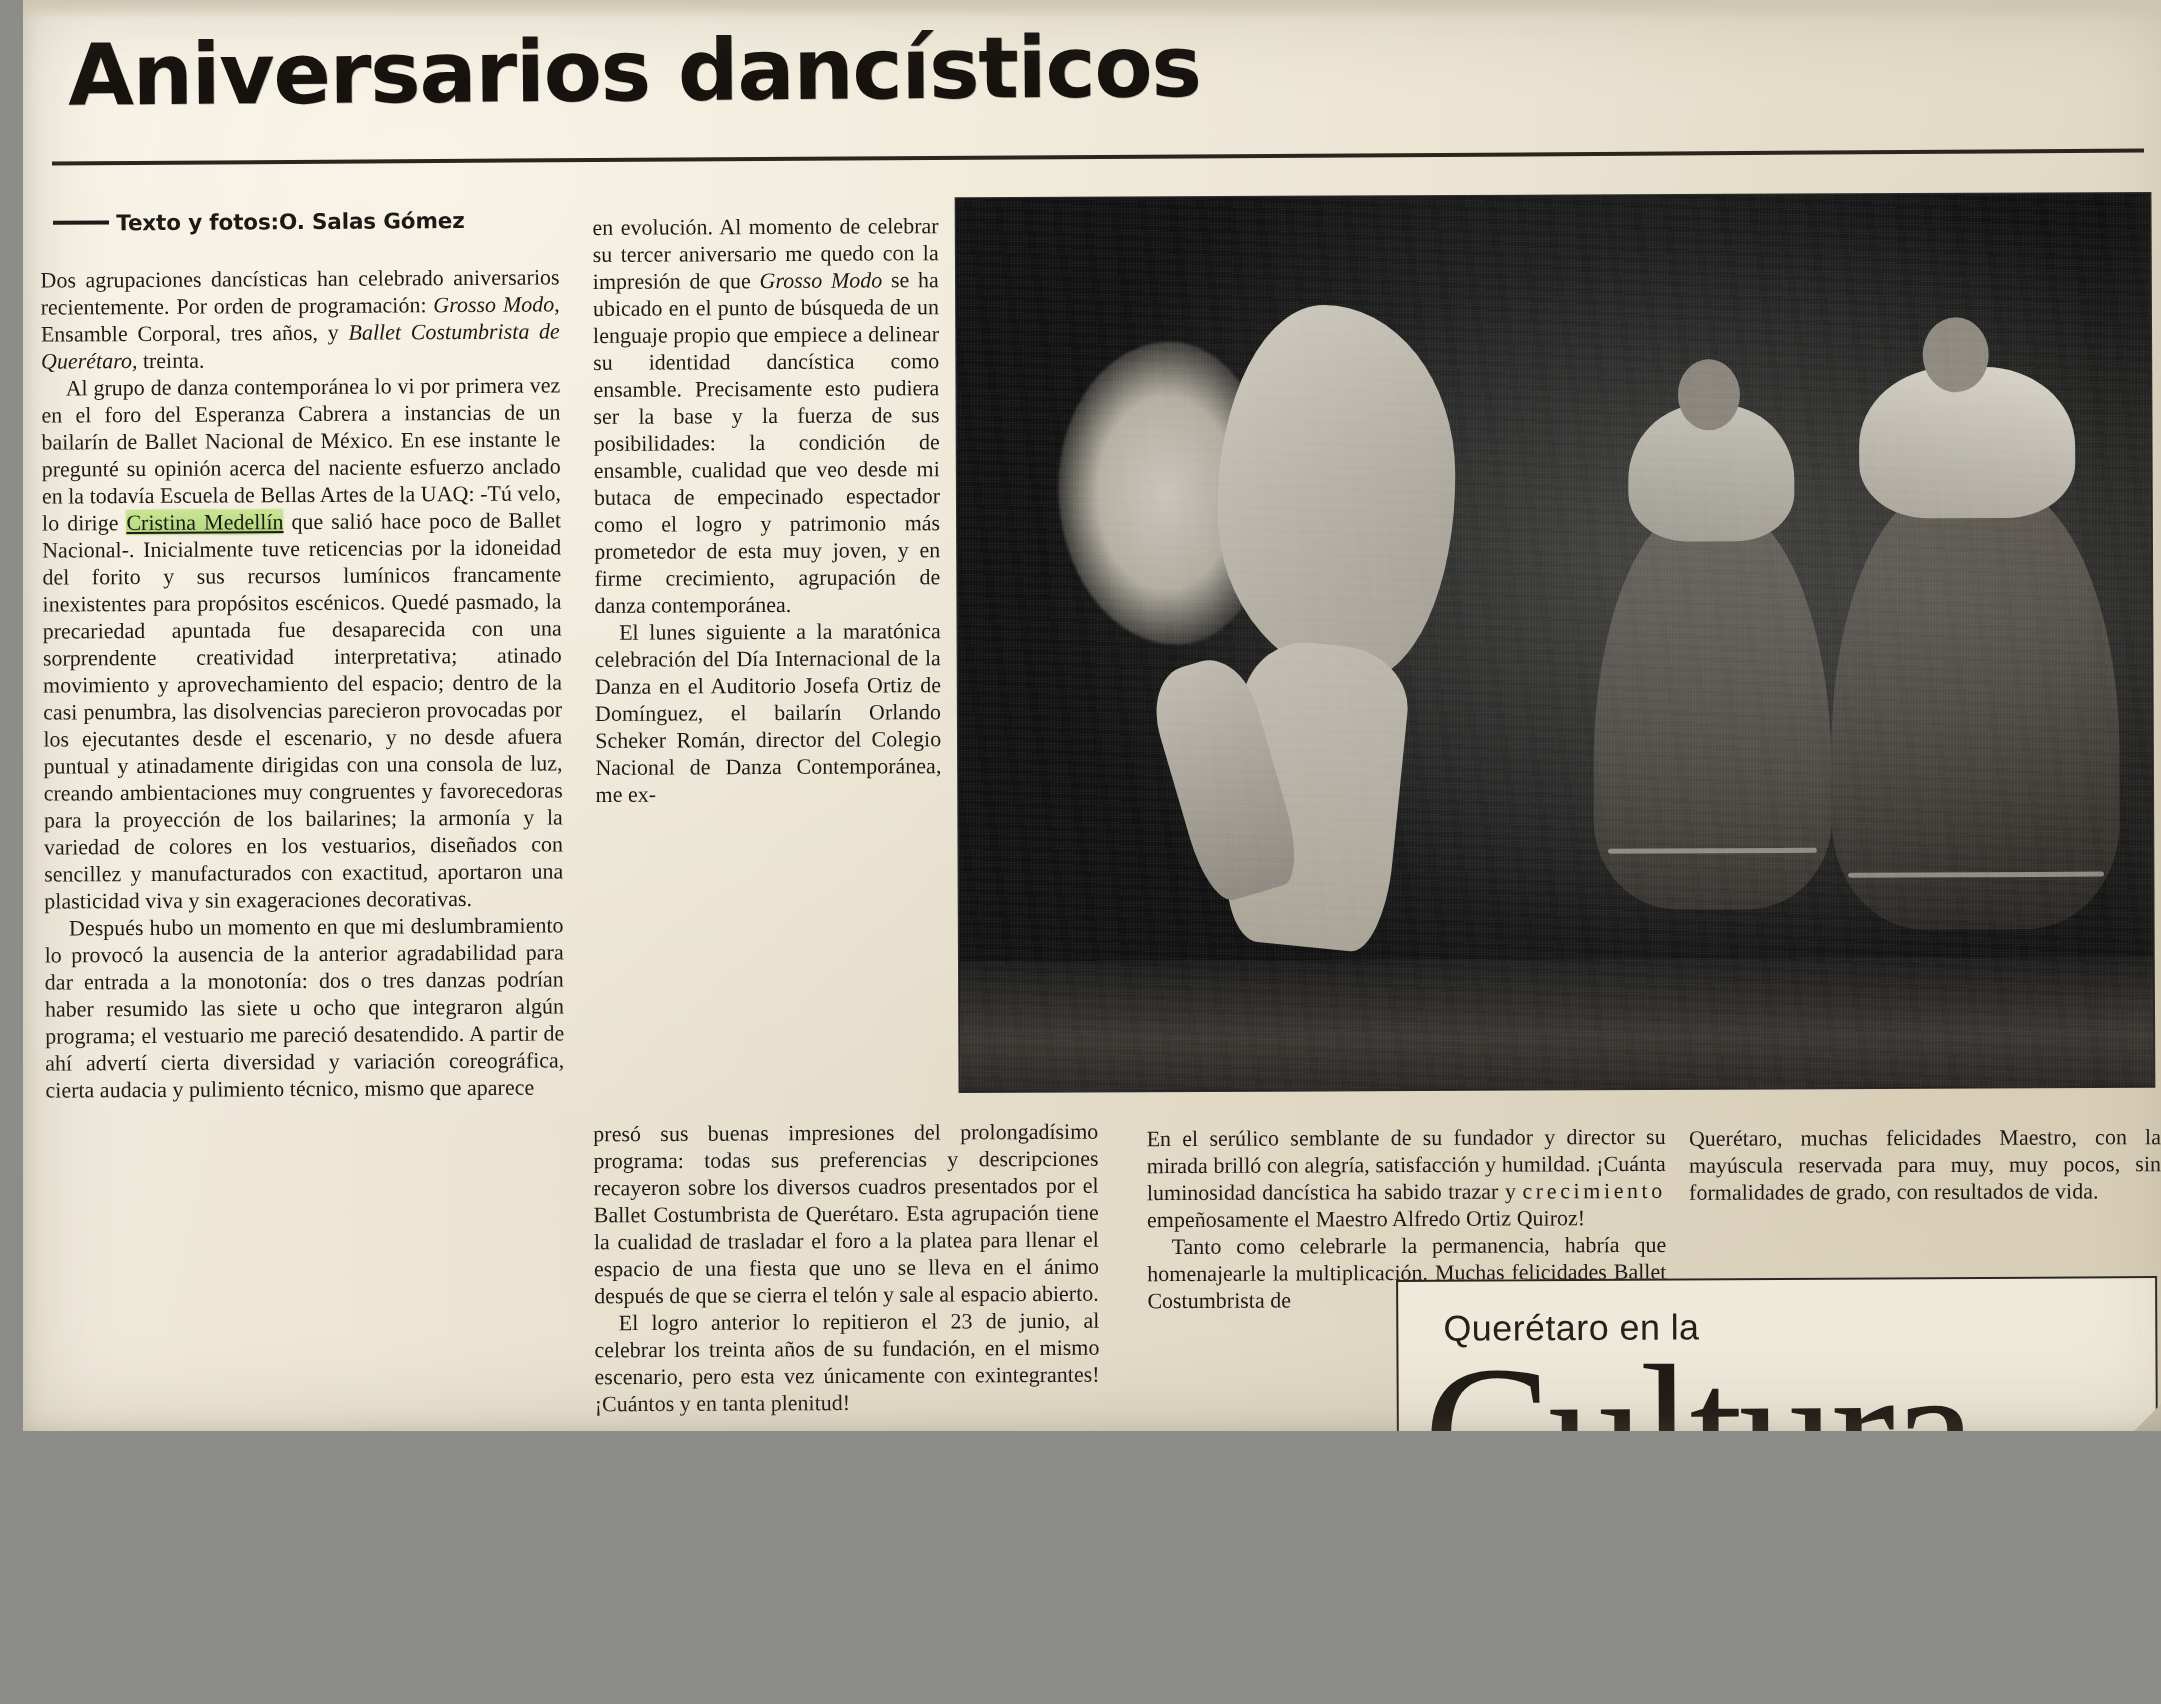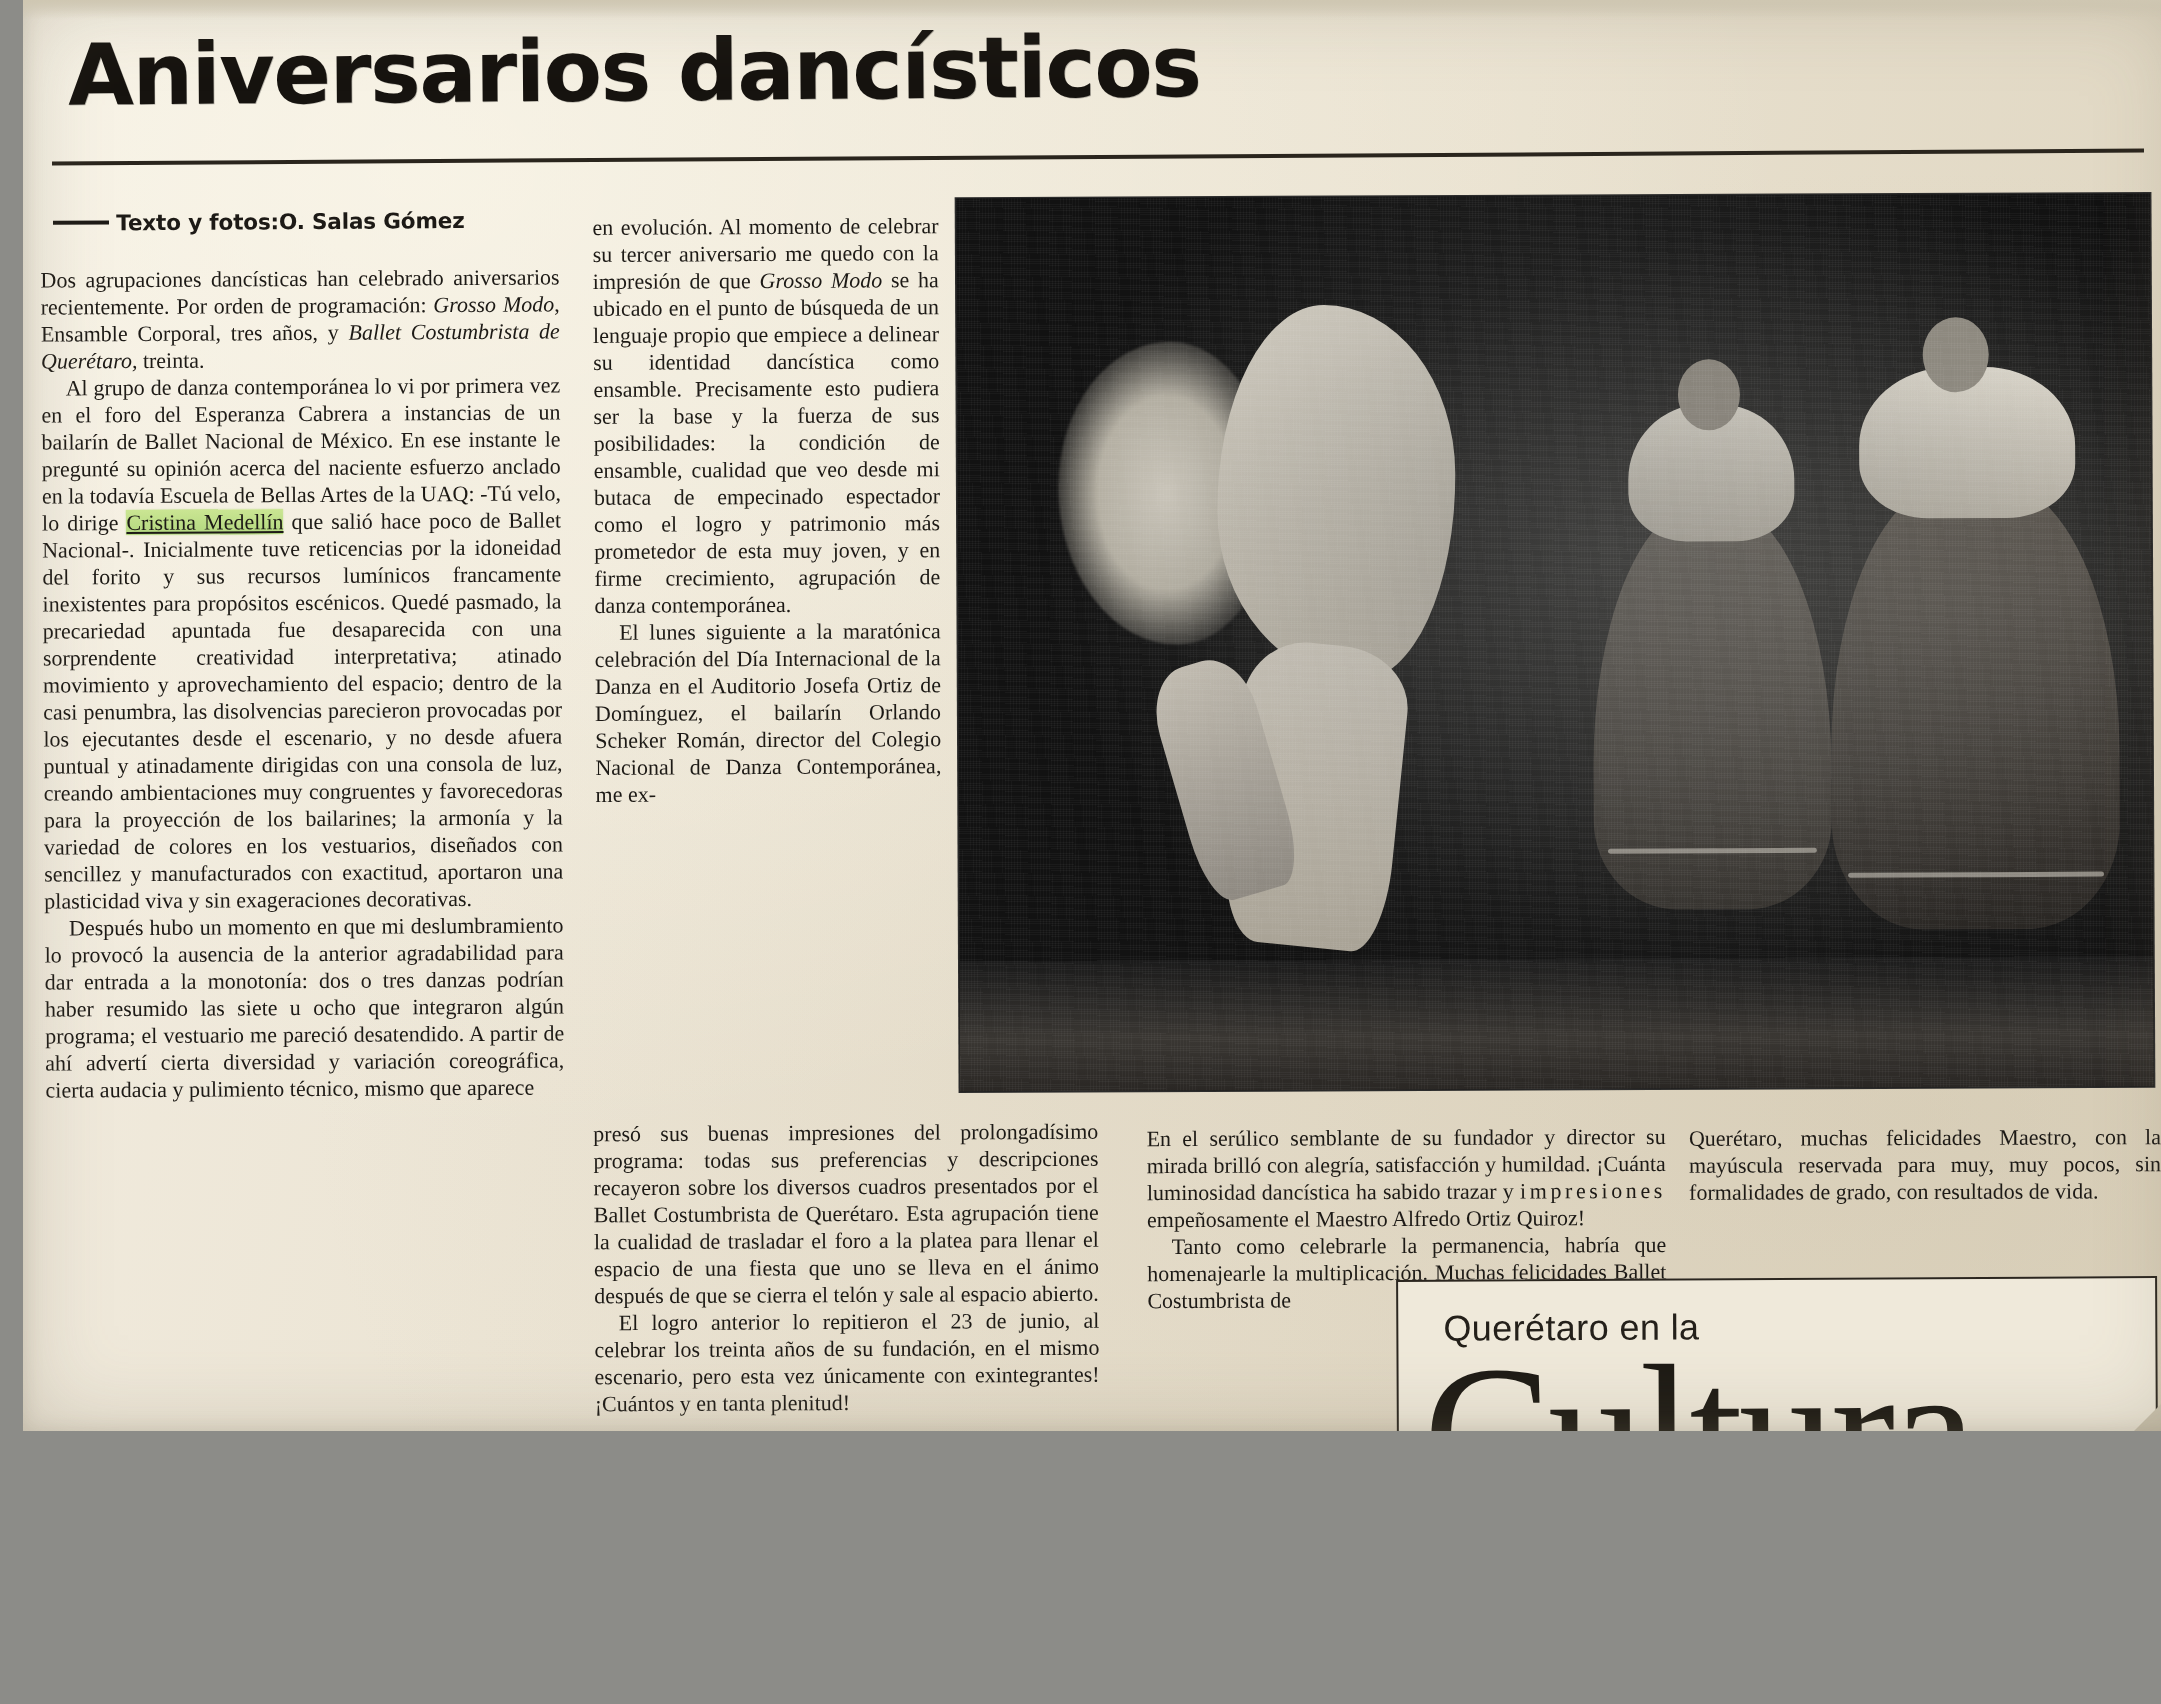--- a/index.html
+++ b/index.html
@@ -369,21 +369,21 @@
 
   <div class="col" id="col2b">
     <p class="first">
       presó sus buenas impresiones del prolongadísimo programa: todas sus preferencias y descripciones recayeron sobre los diversos cuadros presentados por el Ballet Costumbrista de Querétaro. Esta agrupación tiene la cualidad de trasladar el foro a la platea para llenar el espacio de una fiesta que uno se lleva en el ánimo después de que se cierra el telón y sale al espacio abierto.
     </p>
     <p>El logro anterior lo repitieron el 23 de junio, al celebrar los treinta años de su fundación, en el mismo escenario, pero esta vez únicamente con exintegrantes! ¡Cuántos y en tanta plenitud!</p>
   </div>
 
   <div class="col" id="col3">
     <p class="first">
-      En el serúlico semblante de su fundador y director su mirada brilló con alegría, satisfacción y humildad. ¡Cuánta luminosidad dancística ha sabido trazar y <span class="spaced">impresiones</span> empeñosamente el Maestro Alfredo Ortiz Quiroz!
+      En el serúlico semblante de su fundador y director su mirada brilló con alegría, satisfacción y humildad. ¡Cuánta luminosidad dancística ha sabido trazar y <span class="spaced">crecimiento</span> empeñosamente el Maestro Alfredo Ortiz Quiroz!
     </p>
     <p>Tanto como celebrarle la permanencia, habría que homenajearle la multiplicación. Muchas felicidades Ballet Costumbrista de</p>
   </div>
 
   <div class="col" id="col4">
     <p class="first">Querétaro, muchas felicidades Maestro, con la mayúscula reservada para muy, muy pocos, sin formalidades de grado, con resultados de vida.</p>
   </div>
 
   <div class="photo">
     <div class="stage-floor"></div>

